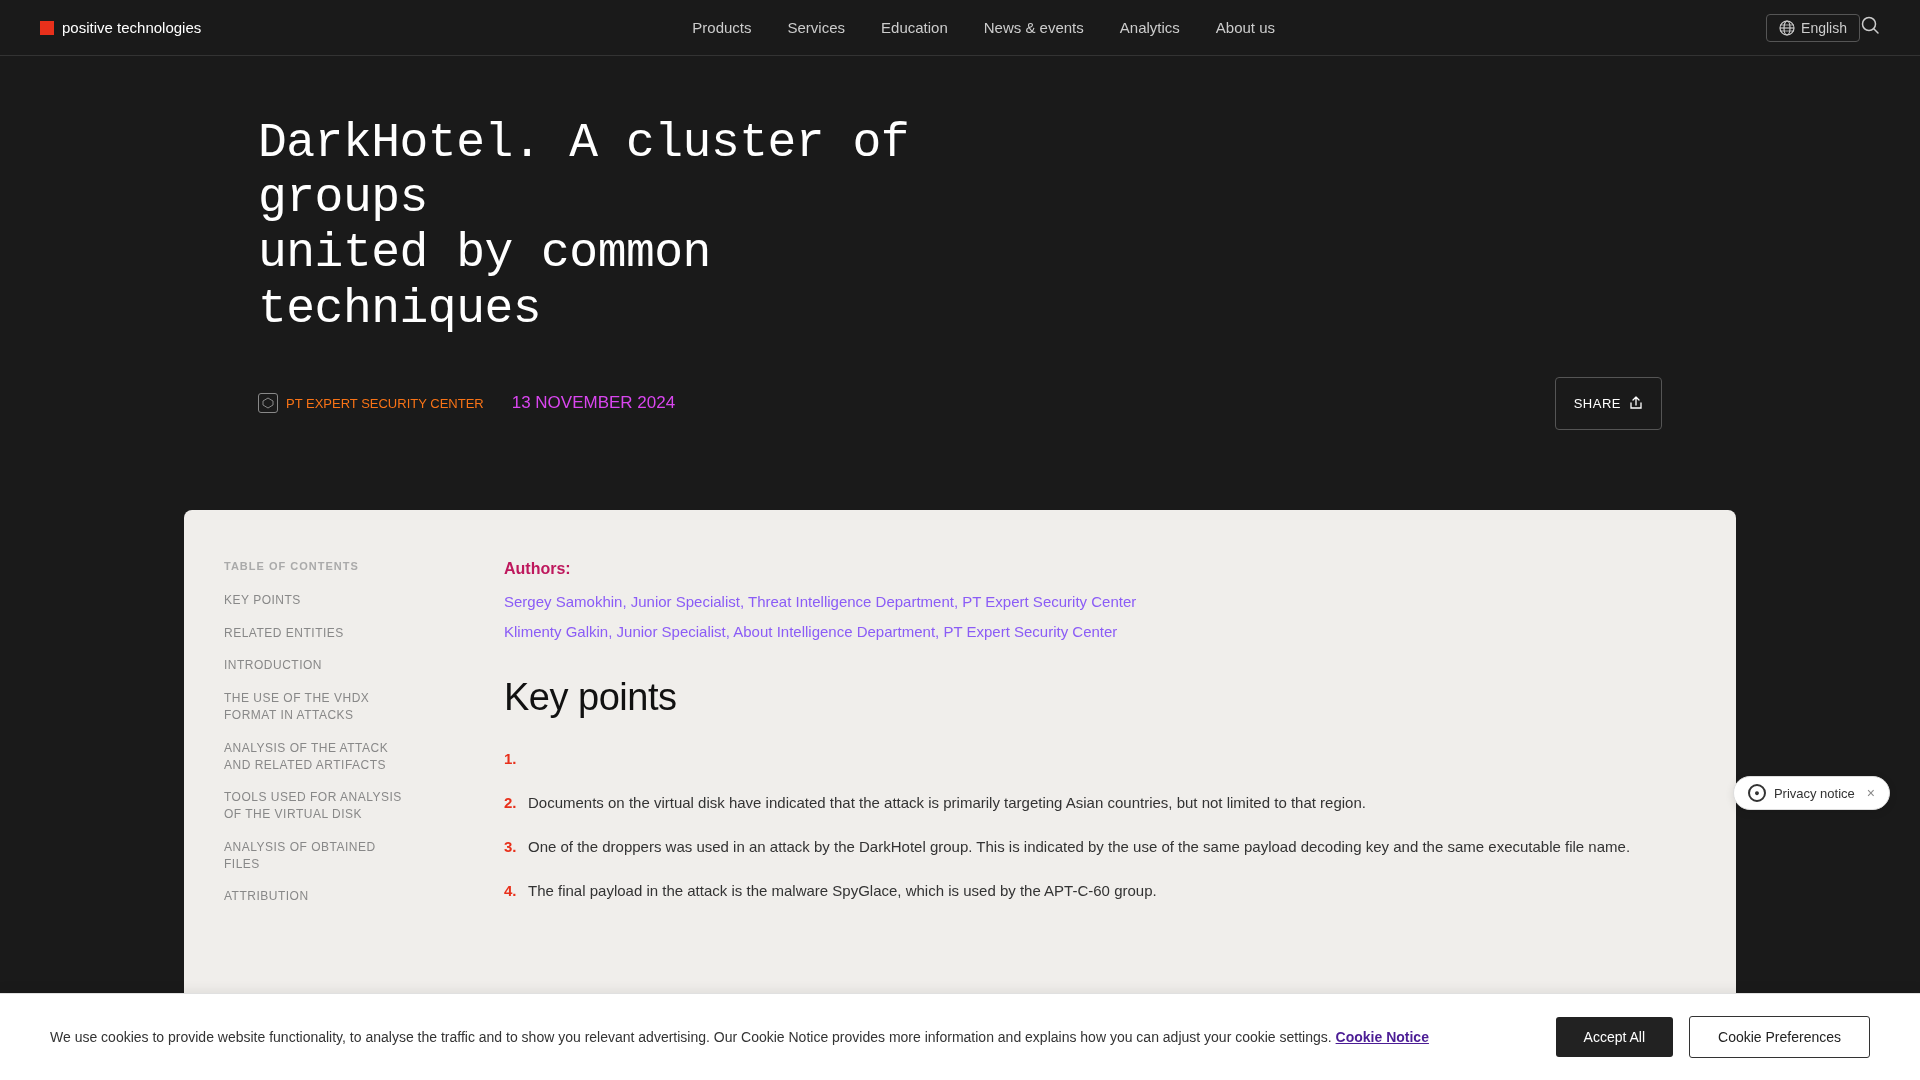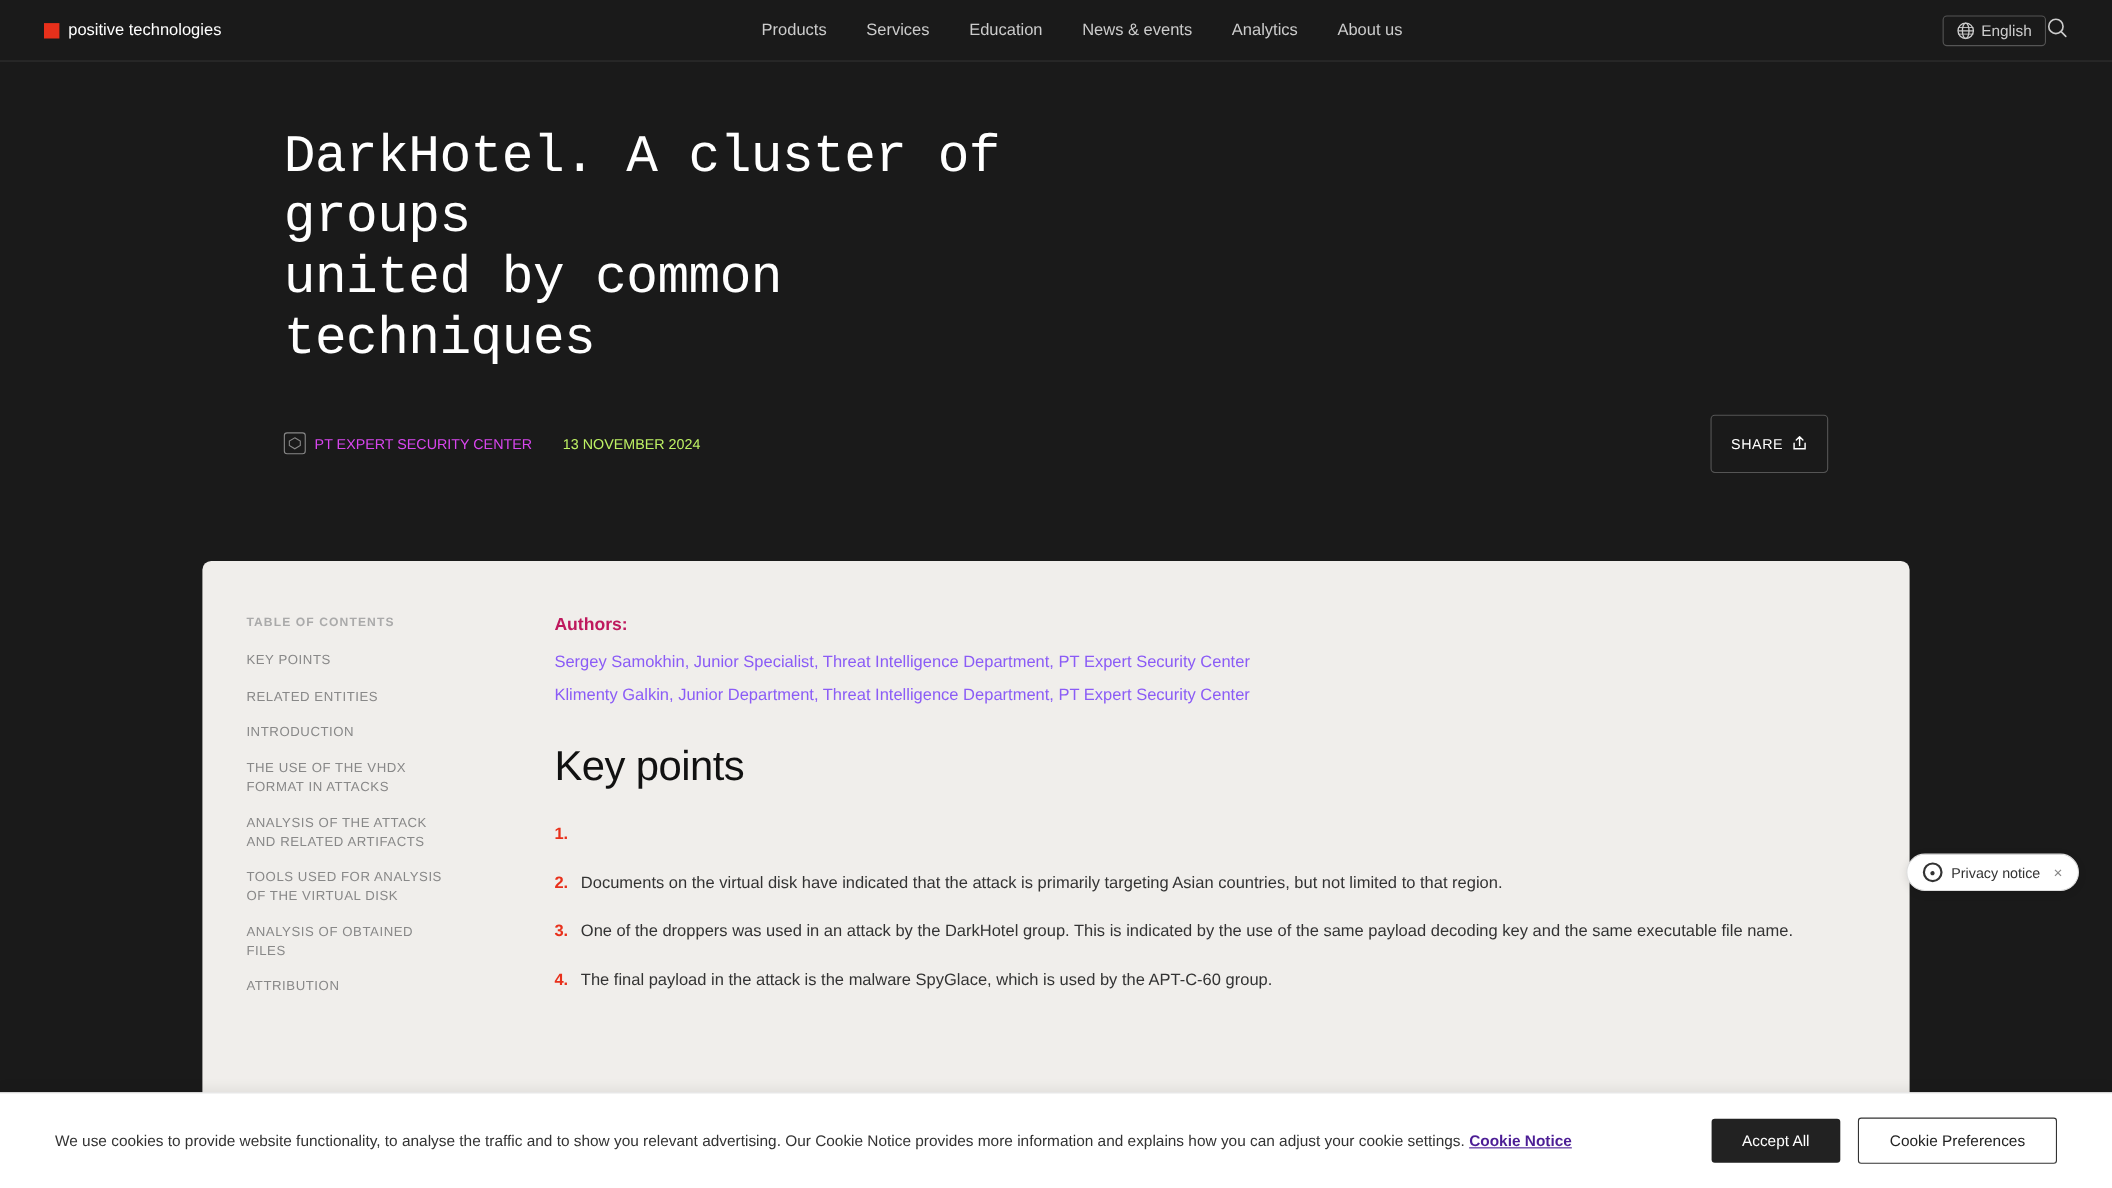--- a/index.html
+++ b/index.html
@@ -48,21 +48,21 @@
     }
     .hero-meta {
       display: flex;
       align-items: center;
       justify-content: space-between;
       margin-top: 40px;
     }
     .hero-meta-left { display: flex; align-items: center; gap: 20px; }
     .author-badge {
       display: flex; align-items: center; gap: 8px;
-      font-size: 13px; color: #d946ef;
+      font-size: 13px; color: #f97316;
     }
     .author-icon {
       width: 20px; height: 20px; border: 1.5px solid #888;
       border-radius: 3px; display: flex; align-items: center; justify-content: center;
       font-size: 10px; color: #888;
     }
     .share-btn {
       display: flex; align-items: center; gap: 8px;
       background: transparent; border: 1px solid #555;
       color: #fff; font-size: 13px; padding: 18px 18px;
@@ -270,21 +270,21 @@
   <div class="hero-meta">
     <div class="hero-meta-left">
       <div class="author-badge">
         <div class="author-icon">
           <svg width="12" height="12" viewBox="0 0 12 12" fill="none">
             <path d="M6 1L11 4V8L6 11L1 8V4L6 1Z" stroke="#888" stroke-width="1"></path>
           </svg>
         </div>
         <span>PT EXPERT SECURITY CENTER</span>
       </div>
-      <span style="font-size:13px;color:#bef264;margin-left:8px;">13 NOVEMBER 2024</span>
+      <span style="font-size:17px;color:#d946ef;margin-left:8px;">13 NOVEMBER 2024</span>
     </div>
     <button class="share-btn">
       <span>SHARE</span>
       <svg width="14" height="14" viewBox="0 0 14 14" fill="none">
         <path d="M2 7V12H12V7" stroke="#fff" stroke-width="1.3" stroke-linecap="round"></path>
         <path d="M7 1V9M4 4L7 1L10 4" stroke="#fff" stroke-width="1.3" stroke-linecap="round" stroke-linejoin="round"></path>
       </svg>
     </button>
   </div>
 </section>
@@ -300,21 +300,21 @@
     <div class="toc-item">ANALYSIS OF THE ATTACK AND RELATED ARTIFACTS</div>
     <div class="toc-item">TOOLS USED FOR ANALYSIS OF THE VIRTUAL DISK</div>
     <div class="toc-item">ANALYSIS OF OBTAINED FILES</div>
     <div class="attribution-item">ATTRIBUTION</div>
   </aside>
 
   <article class="article-body">
     <div class="authors-label">Authors:</div>
     <div class="authors-text">
       <span style="display:block;margin-bottom:6px;">Sergey Samokhin, Junior Specialist, Threat Intelligence Department, PT Expert Security Center</span>
-      <span style="display:block;">Klimenty Galkin, Junior Department, Threat Intelligence Department, PT Expert Security Center</span>
+      <span style="display:block;">Klimenty Galkin, Junior Specialist, About Intelligence Department, PT Expert Security Center</span>
     </div>
 
     <h2 class="section-title">Key points</h2>
 
     <div class="key-point">
       <span class="point-num">1.</span>
     </div>
     <div class="key-point">
       <span class="point-num">2.</span>
       <span>Documents on the virtual disk have indicated that the attack is primarily targeting Asian countries, but not limited to that region.</span>

